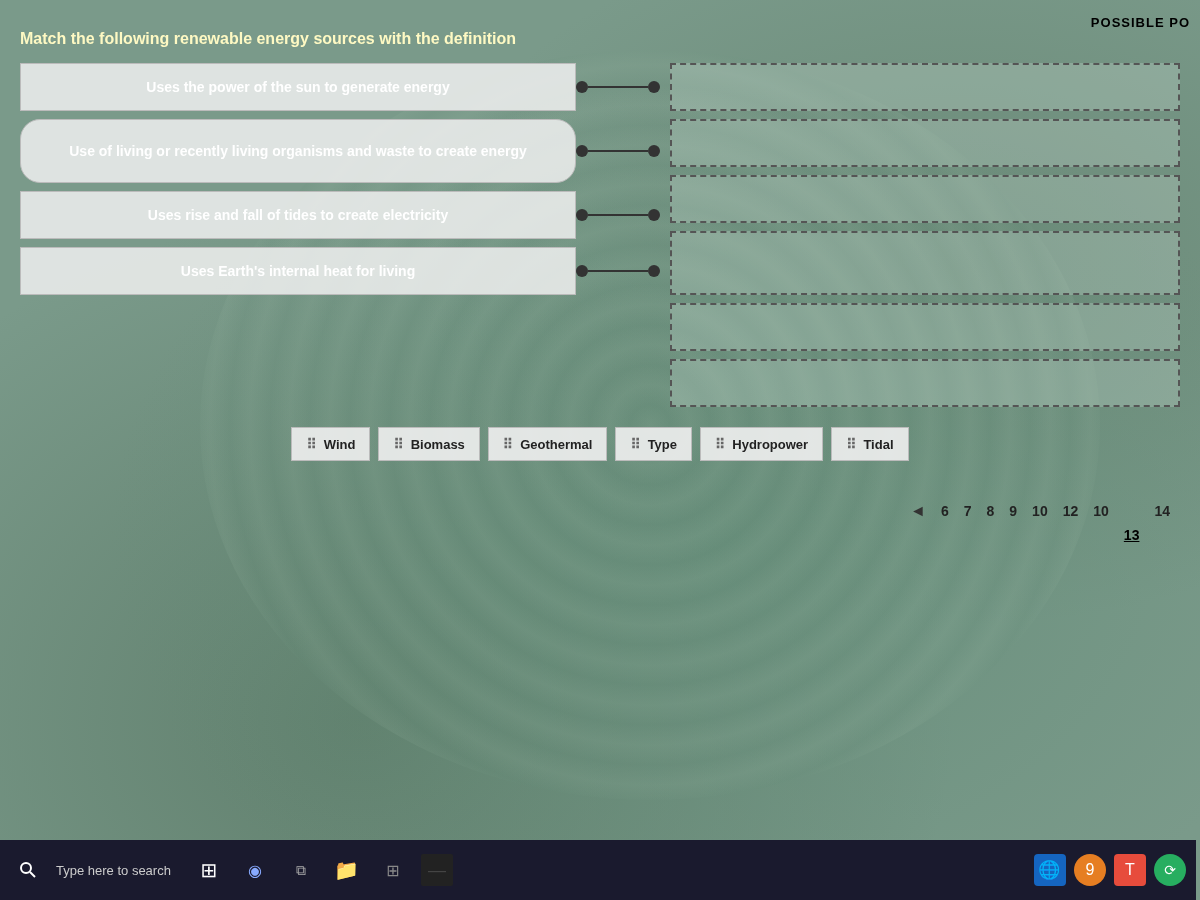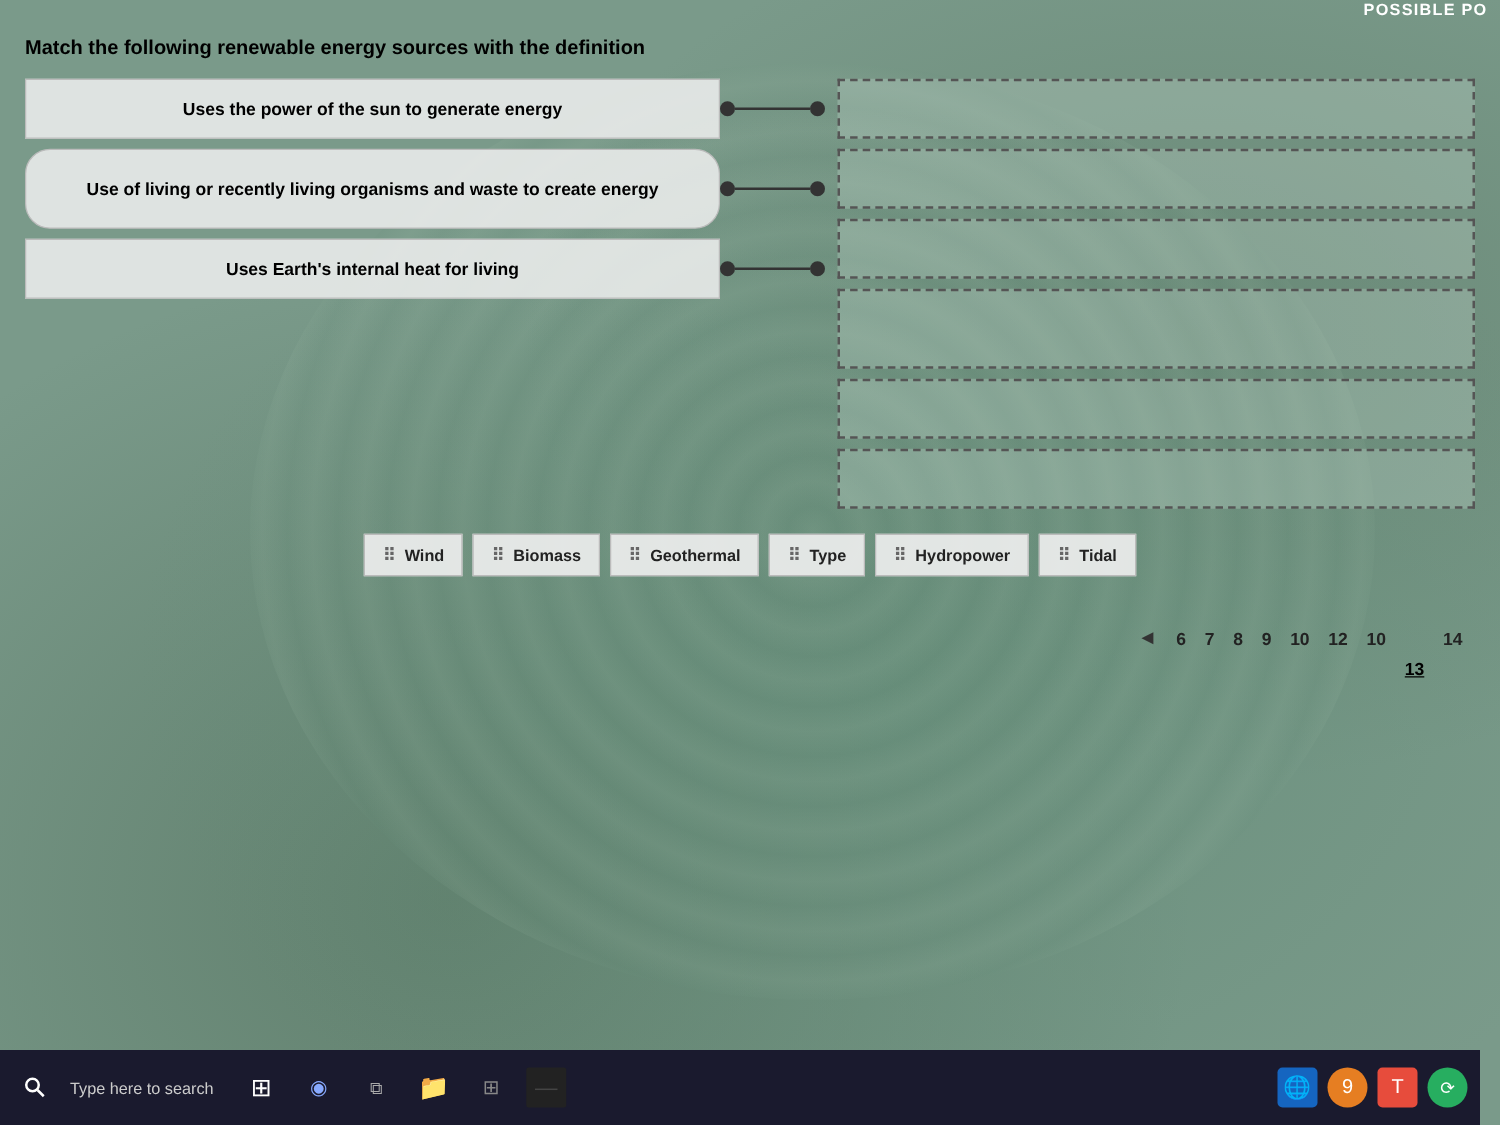--- a/index.html
+++ b/index.html
@@ -40,32 +40,32 @@
     }
 
     .main-container {
       position: absolute;
       top: 0; left: 0; right: 0; bottom: 60px;
       padding: 20px 20px 10px 20px;
     }
 
     .top-right-label {
       position: absolute;
-      top: 0;
+      top: 15px;
       right: 10px;
       font-size: 13px;
       font-weight: bold;
-      color: #ffffff;
+      color: #000000;
       letter-spacing: 1px;
     }
 
     .question-title {
       font-size: 16px;
       font-weight: bold;
-      color: #000000;
+      color: #fef9c3;
       margin-bottom: 15px;
       margin-top: 10px;
     }
 
     .matching-area {
       display: flex;
       flex-direction: row;
       gap: 0;
       position: relative;
     }
@@ -83,21 +83,21 @@
       align-items: center;
       gap: 0;
     }
 
     .definition-box {
       background: rgba(240,240,240,0.85);
       border: 1px solid #bbb;
       padding: 12px 16px;
       font-size: 14px;
       font-weight: bold;
-      color: #000000;
+      color: #ffffff;
       text-align: center;
       min-height: 48px;
       display: flex;
       align-items: center;
       justify-content: center;
       flex: 1;
     }
 
     .connector-area {
       display: flex;
@@ -205,21 +205,21 @@
 
     .page-num.active {
       text-decoration: underline;
       color: #000;
       margin-top: 48px;
     }
 
     
     .taskbar {
       position: absolute;
-      bottom: 0; left: 0; right: 16px;
+      bottom: 0; left: 0; right: 4px;
       height: 60px;
       background: #1a1a2e;
       display: flex;
       align-items: center;
       padding: 0 10px;
       gap: 10px;
     }
 
     .taskbar-search {
       color: #ccc;
@@ -288,20 +288,30 @@
         <div class="definition-box tall-dashed-box" style="min-height:64px;border-radius:20px;">
           <span>Use of living or recently living organisms and waste to create energy</span>
         </div>
         <div class="connector-area">
           <div class="dot-left"></div>
           <div class="connector-line"></div>
           <div class="dot-right"></div>
         </div>
       </div>
 
+      <div class="definition-row">
+        <div class="definition-box">
+          <span>Uses rise and fall of tides to create electricity</span>
+        </div>
+        <div class="connector-area">
+          <div class="dot-left"></div>
+          <div class="connector-line"></div>
+          <div class="dot-right"></div>
+        </div>
+      </div>
 
       <div class="definition-row">
         <div class="definition-box">
           <span>Uses Earth's internal heat for living</span>
         </div>
         <div class="connector-area">
           <div class="dot-left"></div>
           <div class="connector-line"></div>
           <div class="dot-right"></div>
         </div>

